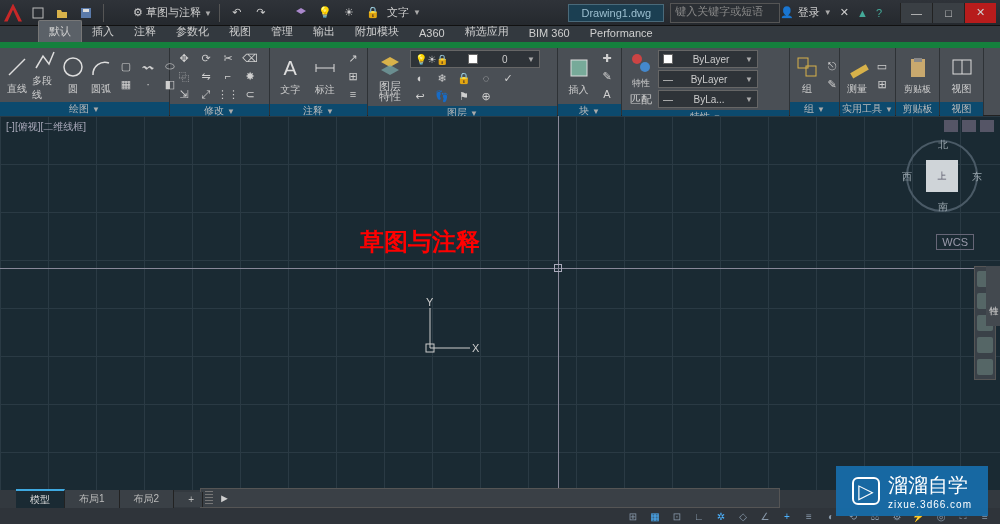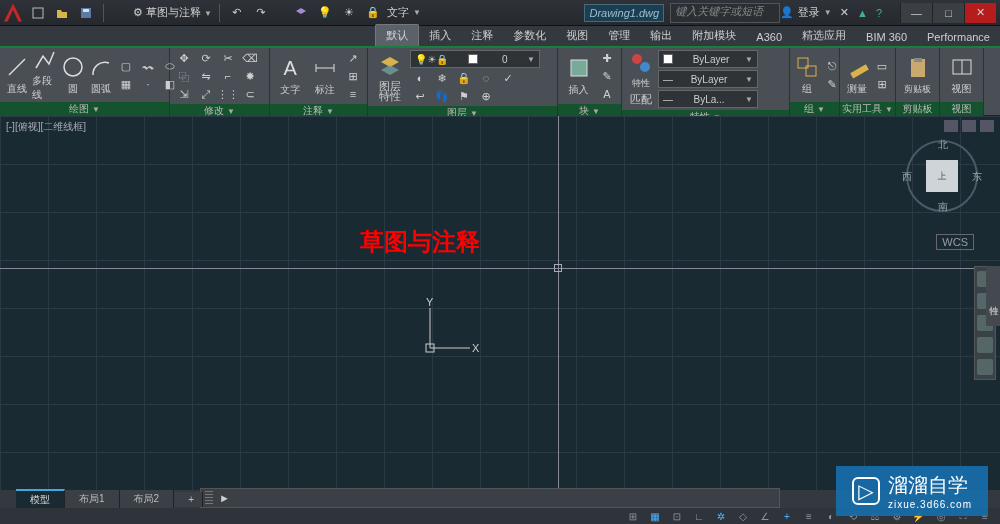--- a/index.html
+++ b/index.html
@@ -7,38 +7,38 @@
   
   
   .titlebar { height: 26px; background: linear-gradient(#2f3339,#25292e); display: flex; align-items: center; padding: 0 4px; border-bottom: 1px solid #111; }
   .app-logo { width: 18px; height: 18px; background: #c62828; margin-right: 6px; position: relative; clip-path: polygon(50% 0,100% 100%,80% 100%,50% 35%,20% 100%,0 100%); }
   .qat { display: flex; gap: 4px; align-items: center; }
   .qat .qbtn, .qat .sep { height: 18px; display: flex; align-items: center; justify-content: center; }
   .qbtn { width: 20px; border: 1px solid transparent; }
   .qat .sep { width: 1px; background: #555; margin: 0 3px; }
   .workspace-label { margin-left: 22px; color: #d0d0d0; }
   .title-center { flex: 1; display: flex; align-items: center; justify-content: flex-start; gap: 6px; margin-left: 20px; }
-  .doc-tab { background: #1b3f52; border: 1px solid #4a6a7a; padding: 2px 4px; font-style: italic; color: #9cbfd0; }
-  .search-box { background: #2b2f34; border: 1px solid #555; height: 20px; width: 110px; font-style: italic; color: #888; padding: 0 4px; }
+  .doc-tab { background: #1b3f52; border: 1px solid #4a6a7a; padding: 2px 12px; color: #9cbfd0; }
+  .search-box { background: #2b2f34; border: 1px solid #555; height: 20px; width: 110px; color: #888; padding: 0 4px; }
   .title-right { display: flex; align-items: center; gap: 8px; }
   .login { display: flex; align-items: center; gap: 4px; }
   .winbtns { display: flex; margin-left: 10px; }
   .winbtn { width: 32px; height: 20px; background: #3a3f44; display: flex; align-items: center; justify-content: center; border-left: 1px solid #222; }
   .winbtn.close { background: #b71c1c; }
   
   
-  .menutabs { height: 22px; background: #33393f; display: flex; align-items: flex-end; padding-left: 38px; border-bottom: 2px solid #15803d; justify-content: flex-end; }
+  .menutabs { height: 22px; background: #33393f; display: flex; align-items: flex-end; padding-left: 38px; border-bottom: 6px solid #15803d; }
   .menutab { padding: 3px 10px; color: #cfcfcf; cursor: pointer; }
   .menutab.active { background: #5b6168; border: 1px solid #777; border-bottom: none; border-radius: 2px 2px 0 0; }
   
   
   .ribbon { height: 68px; background: #4a4f55; display: flex; border-bottom: 1px solid #222; }
   .panel { border-right: 1px solid #2e3236; display: flex; flex-direction: column; }
   .panel-body { flex: 1; display: flex; align-items: center; padding: 2px 4px; gap: 2px; }
-  .panel-title { height: 14px; background: #14532d; text-align: center; font-size: 10px; color: #bbb; display: flex; align-items: center; justify-content: center; gap: 3px; }
+  .panel-title { height: 14px; background: #0c4a6e; text-align: center; font-size: 10px; color: #bbb; display: flex; align-items: center; justify-content: center; gap: 3px; }
   .bigbtn { display: flex; flex-direction: column; align-items: center; justify-content: center; width: 36px; height: 50px; gap: 2px; }
   .bigbtn .ico { width: 26px; height: 26px; display: flex; align-items: center; justify-content: center; }
   .bigbtn span { font-size: 10px; }
   .smallgrid { display: grid; grid-template-columns: repeat(3,20px); grid-auto-rows: 16px; gap: 2px; }
   .smallgrid .sbtn, .sbtn { width: 20px; height: 16px; display: flex; align-items: center; justify-content: center; border: 1px solid transparent; }
   .combo { height: 18px; background: #2e3338; border: 1px solid #666; display: flex; align-items: center; padding: 0 4px; min-width: 100px; font-size: 10px; color: #ccc; justify-content: space-between; }
   .combo .swatch { width: 10px; height: 10px; background: #fff; border: 1px solid #666; margin-right: 4px; }
   .layerstack { display: flex; flex-direction: column; gap: 2px; }
   .tri { font-size: 8px; color: #aaa; }
   

